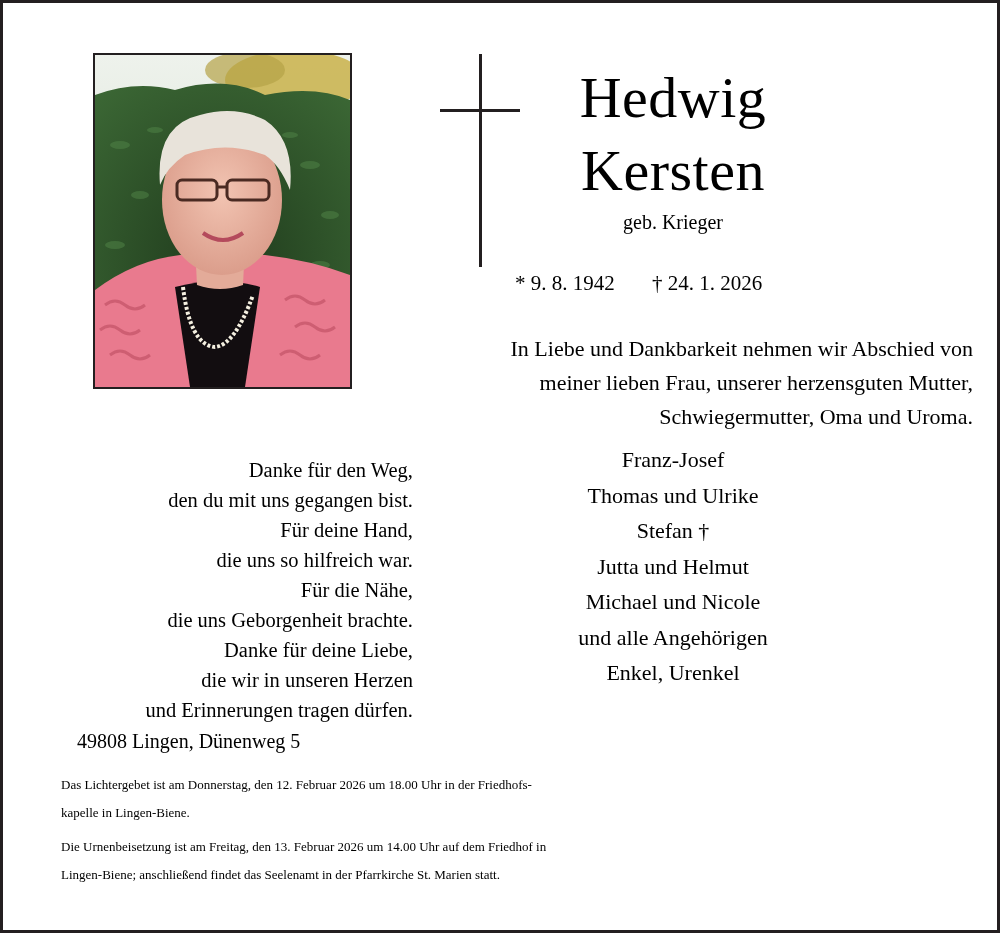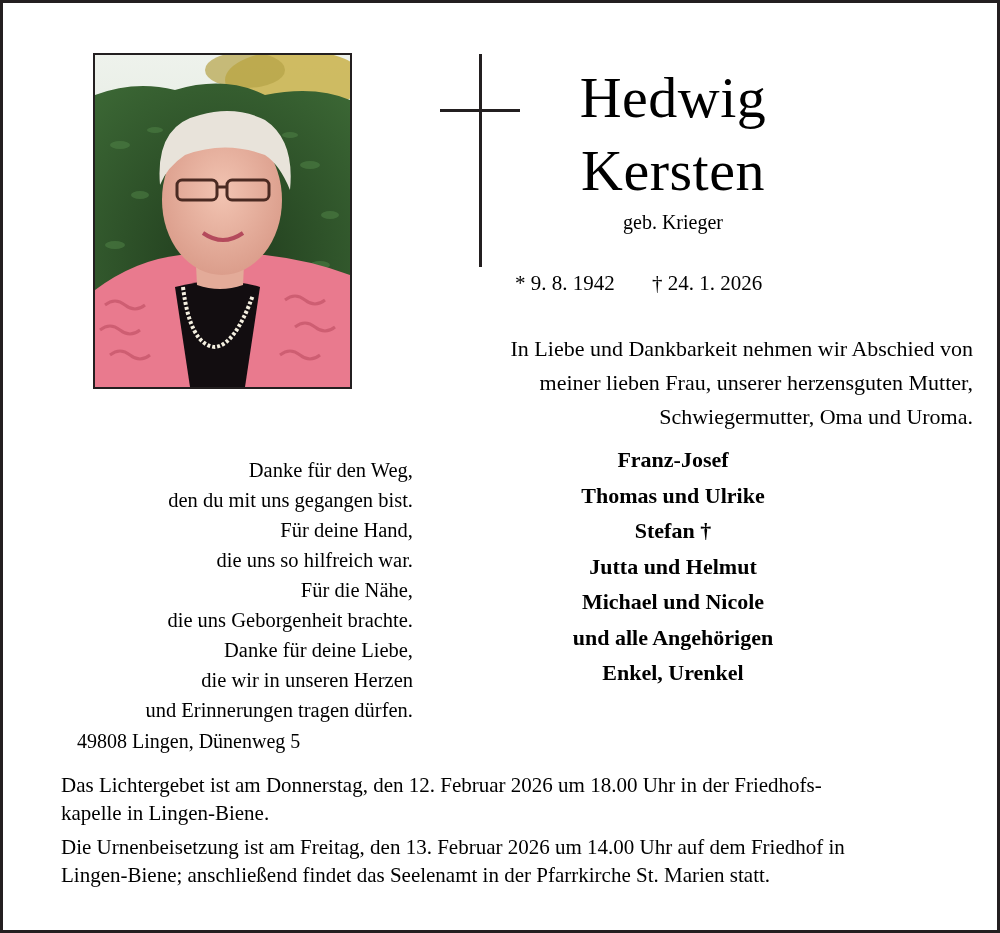--- a/index.html
+++ b/index.html
@@ -31,24 +31,24 @@
     .intro {
       position: absolute; left: 380px; top: 329px; width: 590px; text-align: right;
       font-size: 22px; line-height: 34px;
     }
     .poem {
       position: absolute; left: 40px; top: 424px; width: 370px; text-align: right;
       font-size: 20.5px; line-height: 30px; margin-top: 28px;
     }
     .family {
       position: absolute; left: 520px; top: 439px; width: 300px; text-align: center;
-      font-size: 22px; line-height: 35.5px; font-weight: bold;
+      font-size: 22px; line-height: 35.5px;
     }
     .address { position: absolute; left: 58px; top: 727px; font-size: 20px; margin-left: 16px; }
-    .notice { position: absolute; left: 58px; width: 900px; font-size: 21px; line-height: 28px; }
+    .notice { position: absolute; left: 58px; width: 900px; font-size: 13px; line-height: 28px; }
     .notice.n1 { top: 768px; }
     .notice.n2 { top: 830px; }
   </style>
 </head>
 <body>
 
 <div class="frame">
 
   <div class="photo" title="Portrait of an elderly woman with white hair, glasses, pink lace jacket and pearl necklace in front of a green hedge">
     <svg viewBox="0 0 255 332" preserveAspectRatio="none">

